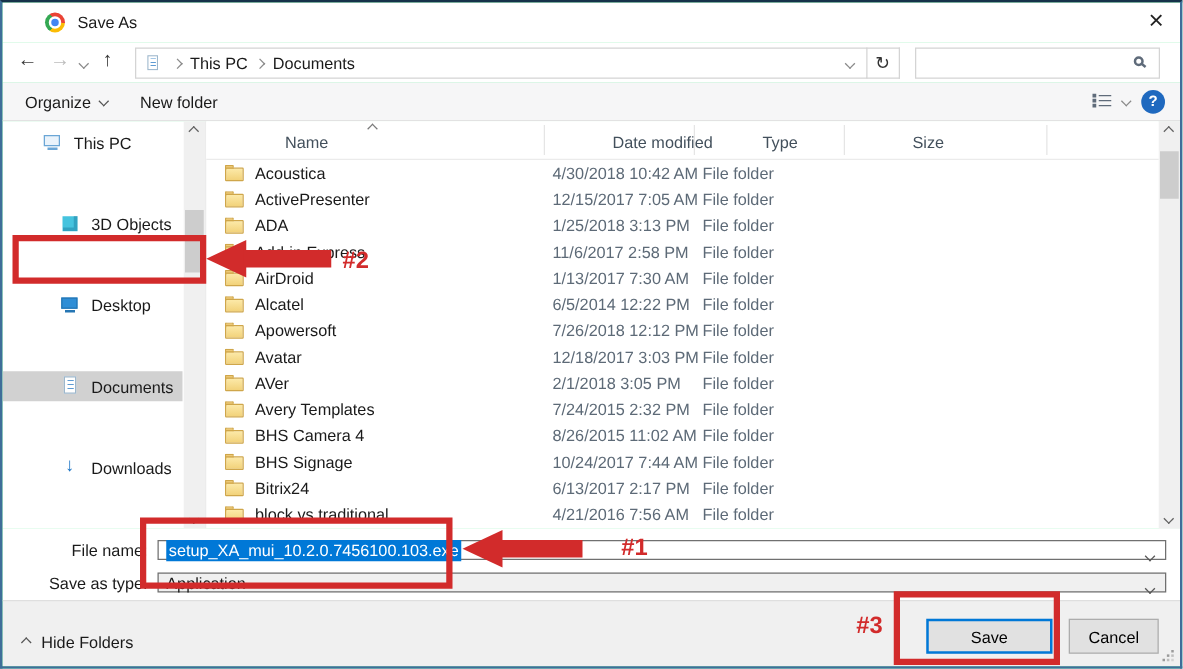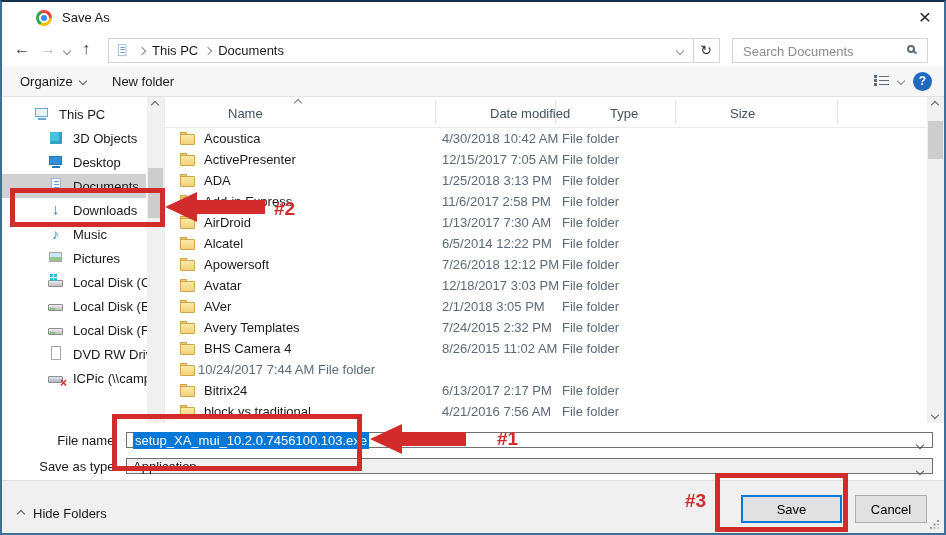--- a/index.html
+++ b/index.html
@@ -56,21 +56,21 @@
     box-shadow:0 4px 0 #5f6b7a,0 8px 0 #5f6b7a;}
   .viewico::after{content:"";position:absolute;left:5px;top:1px;width:10px;height:1px;background:#5f6b7a;
     box-shadow:0 4px 0 #5f6b7a,0 8px 0 #5f6b7a;}
   .help{width:19px;height:19px;border-radius:50%;background:#1f69bf;color:#fff;text-align:center;
     line-height:19px;font-size:12px;font-weight:bold;cursor:pointer;}
   
   .main{position:absolute;top:95px;left:0;right:0;height:326px;display:flex;background:#fff;}
   .sidebar{width:162px;position:relative;overflow:hidden;}
   .side-list{position:absolute;top:5px;left:0;right:18px;}
   .side-item{height:24px;display:flex;align-items:center;gap:7px;padding-left:32px;cursor:pointer;white-space:nowrap;}
-  .side-item.indent{padding-left:46px;}
+  .side-item.indent{padding-left:46px;margin-top:41px;}
   .side-item.selected{background:#d1d1d1;}
   
   .sb{position:absolute;top:0;bottom:0;width:17px;background:#f0f0f0;}
   .side-sb{right:0;}
   .list-sb{right:0;}
   .sb .sbchev{position:absolute;left:5px;border-color:#606060;}
   .sb .top{top:5px;}
   .sb .bot{bottom:5px;}
   .sb .thumb{position:absolute;left:1px;right:1px;background:#cdcdcd;}
   .side-sb .thumb{top:71px;height:50px;}
@@ -175,21 +175,20 @@
       <span class="chev chev-right tiny gray-chev"></span>
       <span class="crumb">This PC</span>
       <span class="chev chev-right tiny gray-chev"></span>
       <span class="crumb">Documents</span>
       <span class="chev chev-down tiny gray-chev addr-chev"></span>
     </div>
     <div class="refreshbox">
       <span>↻</span>
     </div>
     <div class="searchbox">
-      <input placeholder="Search Documents" style="">
       <span class="mag"></span>
     </div>
   </div>
 
   <div class="toolbar">
     <div class="tbtn tb-org">
       <span>Organize</span>
       <span class="chev chev-down tiny"></span>
     </div>
     <div class="tbtn tb-new">
@@ -348,20 +347,21 @@
         </div>
           <div class="frow">
           <span class="ico i-folder"></span>
           <span class="fname">BHS Camera 4</span>
           <span class="fdate">8/26/2015 11:02 AM</span>
           <span class="ftype">File folder</span>
           <span class="fsize"></span>
         </div>
           <div class="frow">
           <span class="ico i-folder"></span>
+          <span class="fname">BHS Signage</span>
           <span class="fdate">10/24/2017 7:44 AM</span>
           <span class="ftype">File folder</span>
           <span class="fsize"></span>
         </div>
           <div class="frow">
           <span class="ico i-folder"></span>
           <span class="fname">Bitrix24</span>
           <span class="fdate">6/13/2017 2:17 PM</span>
           <span class="ftype">File folder</span>
           <span class="fsize"></span>

